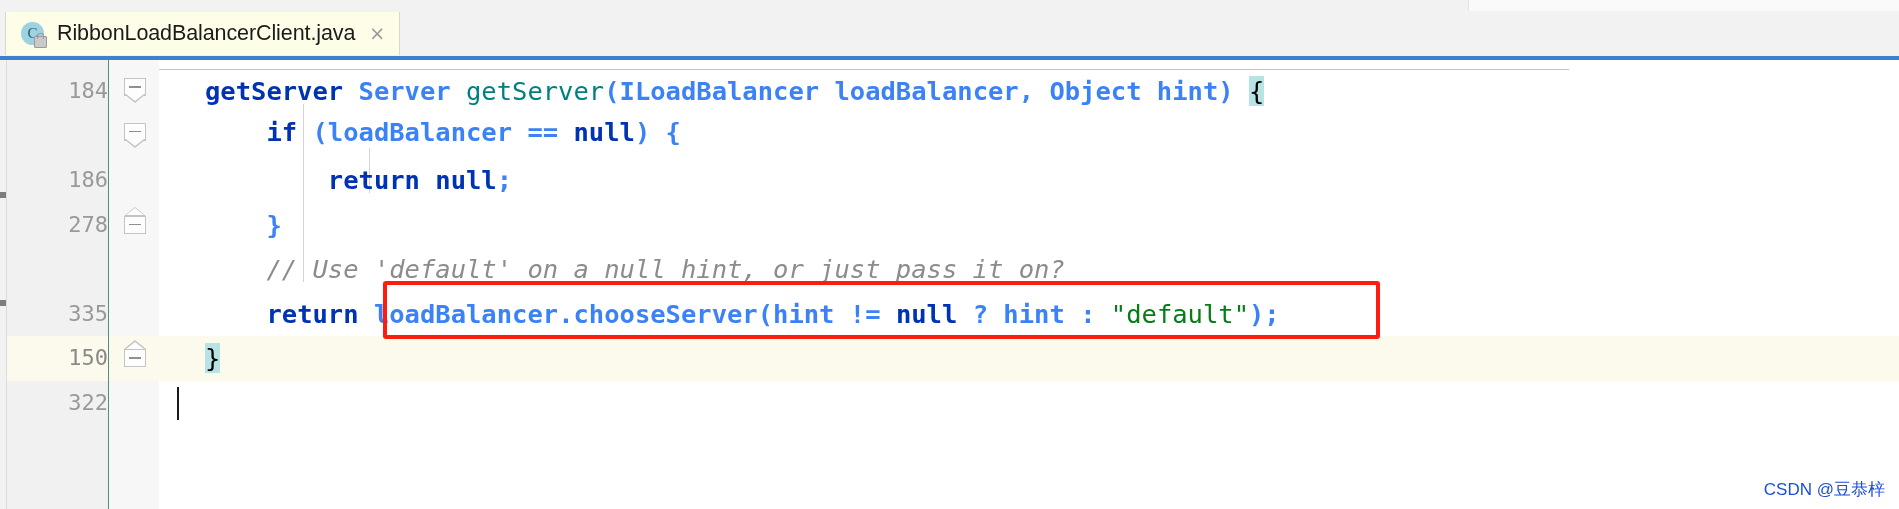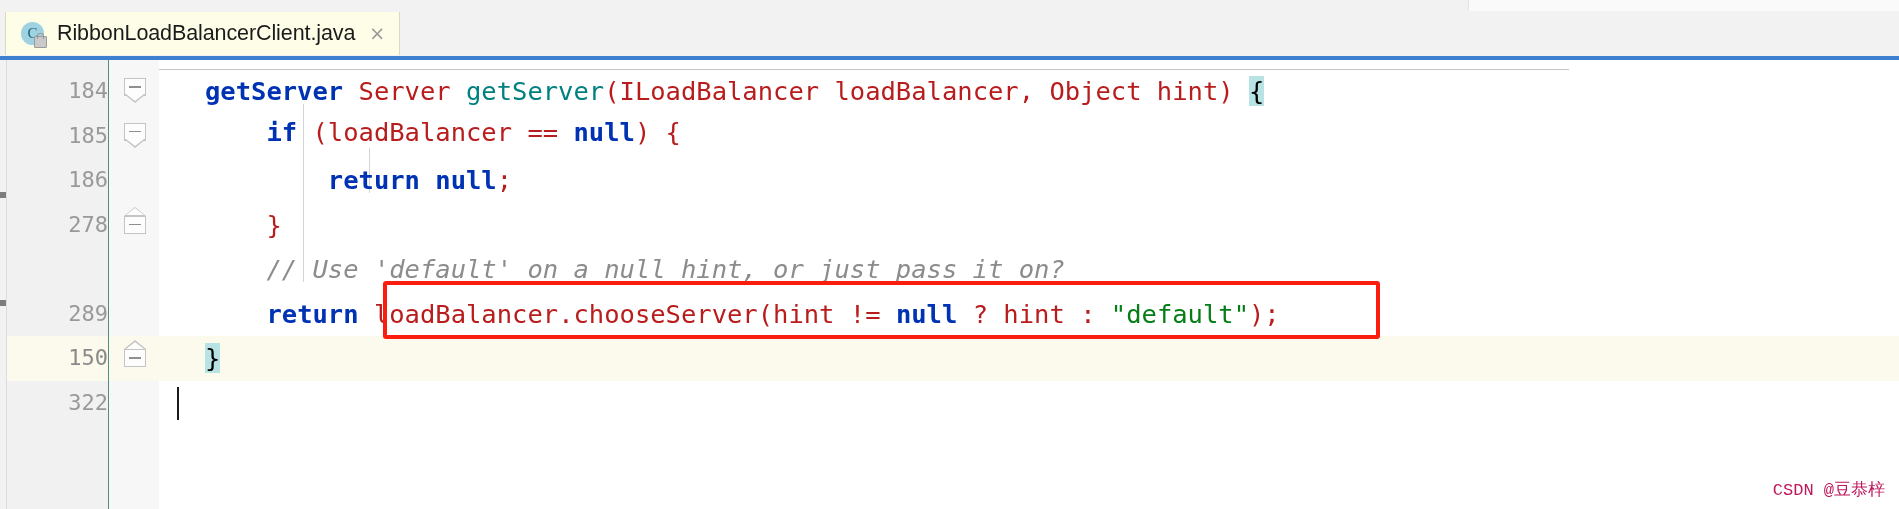--- a/index.html
+++ b/index.html
@@ -191,21 +191,21 @@
     left: 46px;
     font-family: "DejaVu Sans Mono", monospace;
     font-size: 25.5px;
     line-height: 44.5px;
     white-space: pre;
     color: #000000;
     letter-spacing: 0px;
   }
   .kw      { color: #0033b3; font-weight: 700; }
   .meth    { color: #00807f; }
-  .type    { color: #b91c1c; }
+  .type    { color: #3b82f6; font-weight: bold; }
   .str     { color: #067d17; }
   .cmt     { color: #8c8c8c; font-style: italic; }
   .brace-hl{ background: #b7e3e4; }
 
   
   .fold {
     position: absolute;
     left: 15px;
     width: 22px; height: 26px;
   }
@@ -274,22 +274,22 @@
     width: 2px;
     background: #1a1a1a;
   }
 
   
   .watermark {
     position: absolute;
     right: 14px;
     bottom: 8px;
     font-size: 17px;
-    color: #be185d;
-    font-family: Liberation Mono, monospace;
+    color: #1d4ed8;
+    font-family: Liberation Sans, sans-serif;
     white-space: nowrap;
   }
 </style>
 </head>
 <body>
 
 <div class="top-strip">
   <div class="top-strip-right"></div>
 </div>
 
@@ -309,31 +309,28 @@
 
   <div class="err-stripe-left">
     <div class="mark" style="top:132px"></div>
     <div class="mark" style="top:240px"></div>
   </div>
 
   <div class="gutter" id="gutter">
       <div class="row" style="top: 9px;">
         <span class="lnum">184</span>
       </div>
-      <div class="row" style="top: 53.5px;">
-        <span class="lnum">185</span>
-      </div>
       <div class="row" style="top: 98px;">
         <span class="lnum">186</span>
       </div>
       <div class="row" style="top: 142.5px;">
         <span class="lnum">278</span>
       </div>
       <div class="row" style="top: 231.5px;">
-        <span class="lnum">289</span>
+        <span class="lnum">335</span>
       </div>
       <div class="row current" style="top: 276px;">
         <span class="lnum current">150</span>
       </div>
       <div class="row" style="top: 320.5px;">
         <span class="lnum">322</span>
       </div>
     </div>
   <div class="fold-col" id="foldcol">
       <div class="row" style="top: 9px;">

